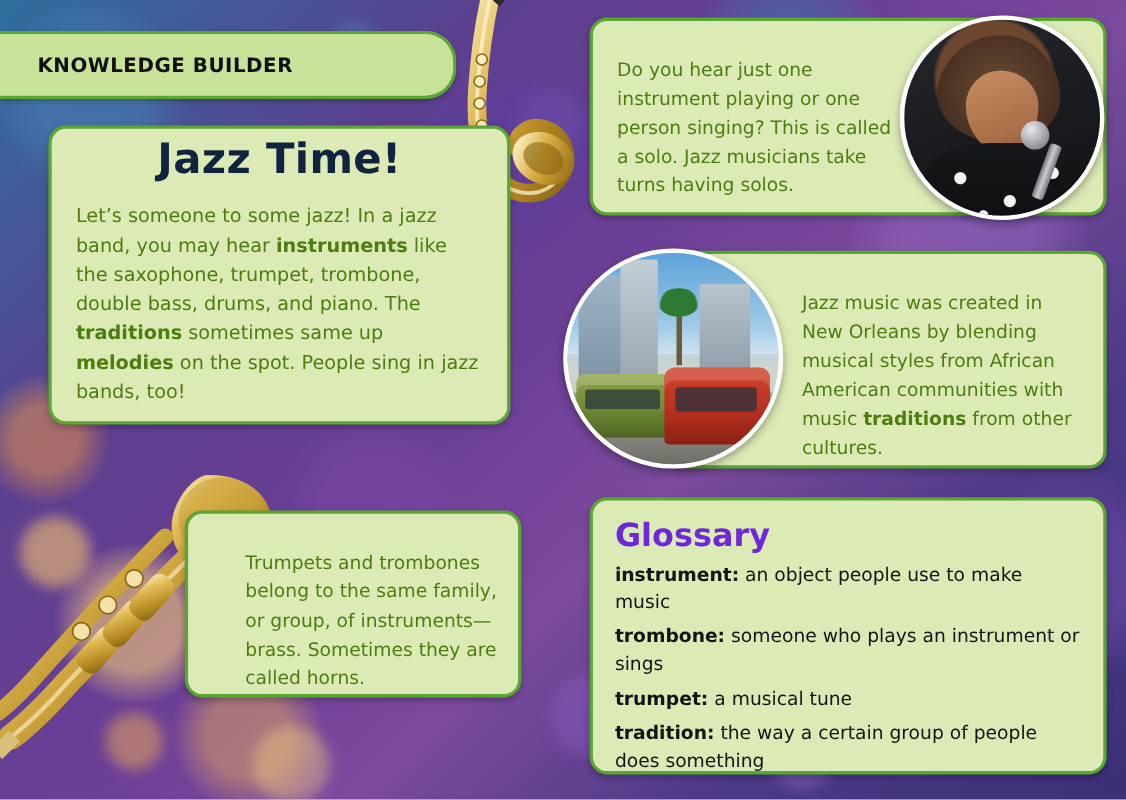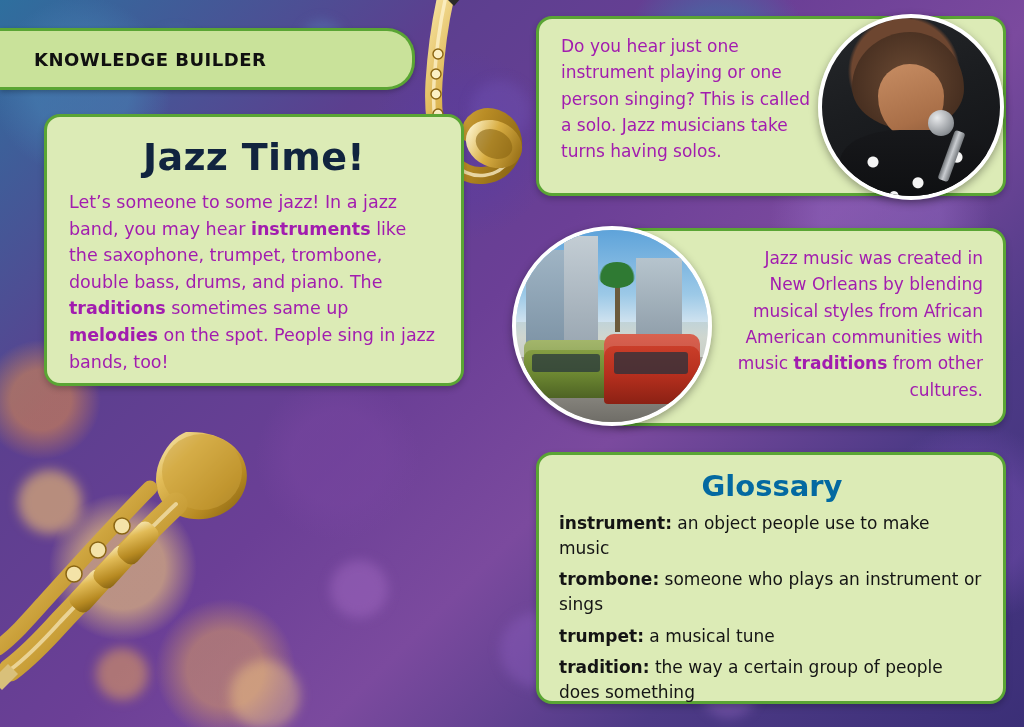--- a/index.html
+++ b/index.html
@@ -71,32 +71,33 @@
     background: #dcebb6;
     border: 3px solid #5aa534;
     border-radius: 16px;
     box-sizing: border-box;
     box-shadow: 0 3px 6px rgba(0,0,0,0.22);
   }
 
   .panel-body {
     font-size: 17.5px;
     line-height: 1.52;
-    color: #a21caf;
+    color: #4d7c0f;
+    margin-top: 18px;
   }
 
   b, .b { font-weight: bold; }
 
   
   #jazz-panel {
     left: 44px;
     top: 114px;
     width: 420px;
     height: 272px;
-    padding: 14px 22px 10px 22px;
+    padding: 1px 22px 10px 22px;
   }
   #jazz-title {
     text-align: center;
     font-size: 38px;
     font-weight: bold;
     color: #11243f;
     margin: 4px 0 10px 0;
     letter-spacing: 0.3px;
   }
 
@@ -114,21 +115,21 @@
   #neworleans-panel {
     left: 608px;
     top: 228px;
     width: 398px;
     height: 198px;
     padding: 14px 20px 10px 118px;
   }
   #neworleans-panel .panel-body {
     font-size: 17px;
     line-height: 1.55;
-    text-align: right;
+    text-align: left;
   }
 
   
   #brass-panel {
     left: 168px;
     top: 464px;
     width: 306px;
     height: 170px;
     padding: 14px 18px 10px 52px;
   }
@@ -136,24 +137,24 @@
 
   
   #glossary-panel {
     left: 536px;
     top: 452px;
     width: 470px;
     height: 252px;
     padding: 10px 18px 10px 20px;
   }
   #glossary-title {
-    text-align: center;
+    text-align: left;
     font-size: 29px;
     font-weight: bold;
-    color: #0369a1;
+    color: #6d28d9;
     margin: 4px 0 8px 0;
   }
   .glossary-entry {
     font-size: 17px;
     line-height: 1.45;
     margin-bottom: 7px;
     color: #141414;
   }
 
   
@@ -376,20 +377,23 @@
     <div class="tr-sky"></div>
     <div class="tr-bldg1"></div>
     <div class="tr-bldg2"></div>
     <div class="tr-bldg3"></div>
     <div class="tr-palm"></div>
     <div class="tr-ground"></div>
     <div class="tr-green-car"></div>
     <div class="tr-red-car"></div>
   </div>
 
+  <div class="panel" id="brass-panel">
+    <div class="panel-body">Trumpets and trombones belong to the same family, or group, of instruments—brass. Sometimes they are called horns.</div>
+  </div>
 
   <div class="panel" id="glossary-panel">
     <div id="glossary-title">Glossary</div>
     <div class="glossary-entry">
       <b>instrument:</b><span> an object people use to make music</span>
     </div>
     <div class="glossary-entry">
       <b>trombone:</b><span> someone who plays an instrument or sings</span>
     </div>
     <div class="glossary-entry">

